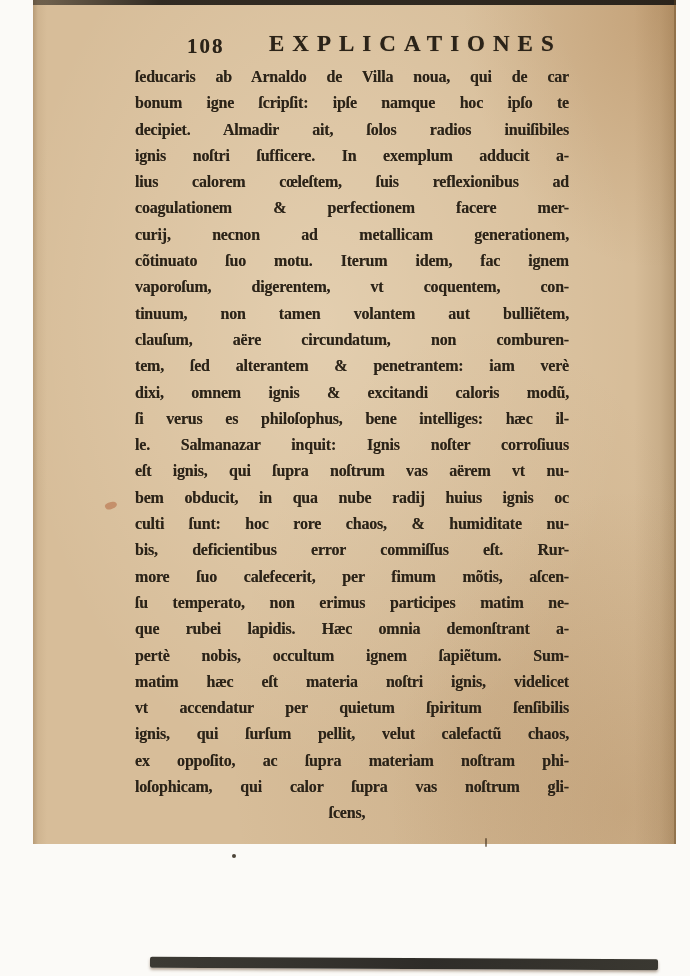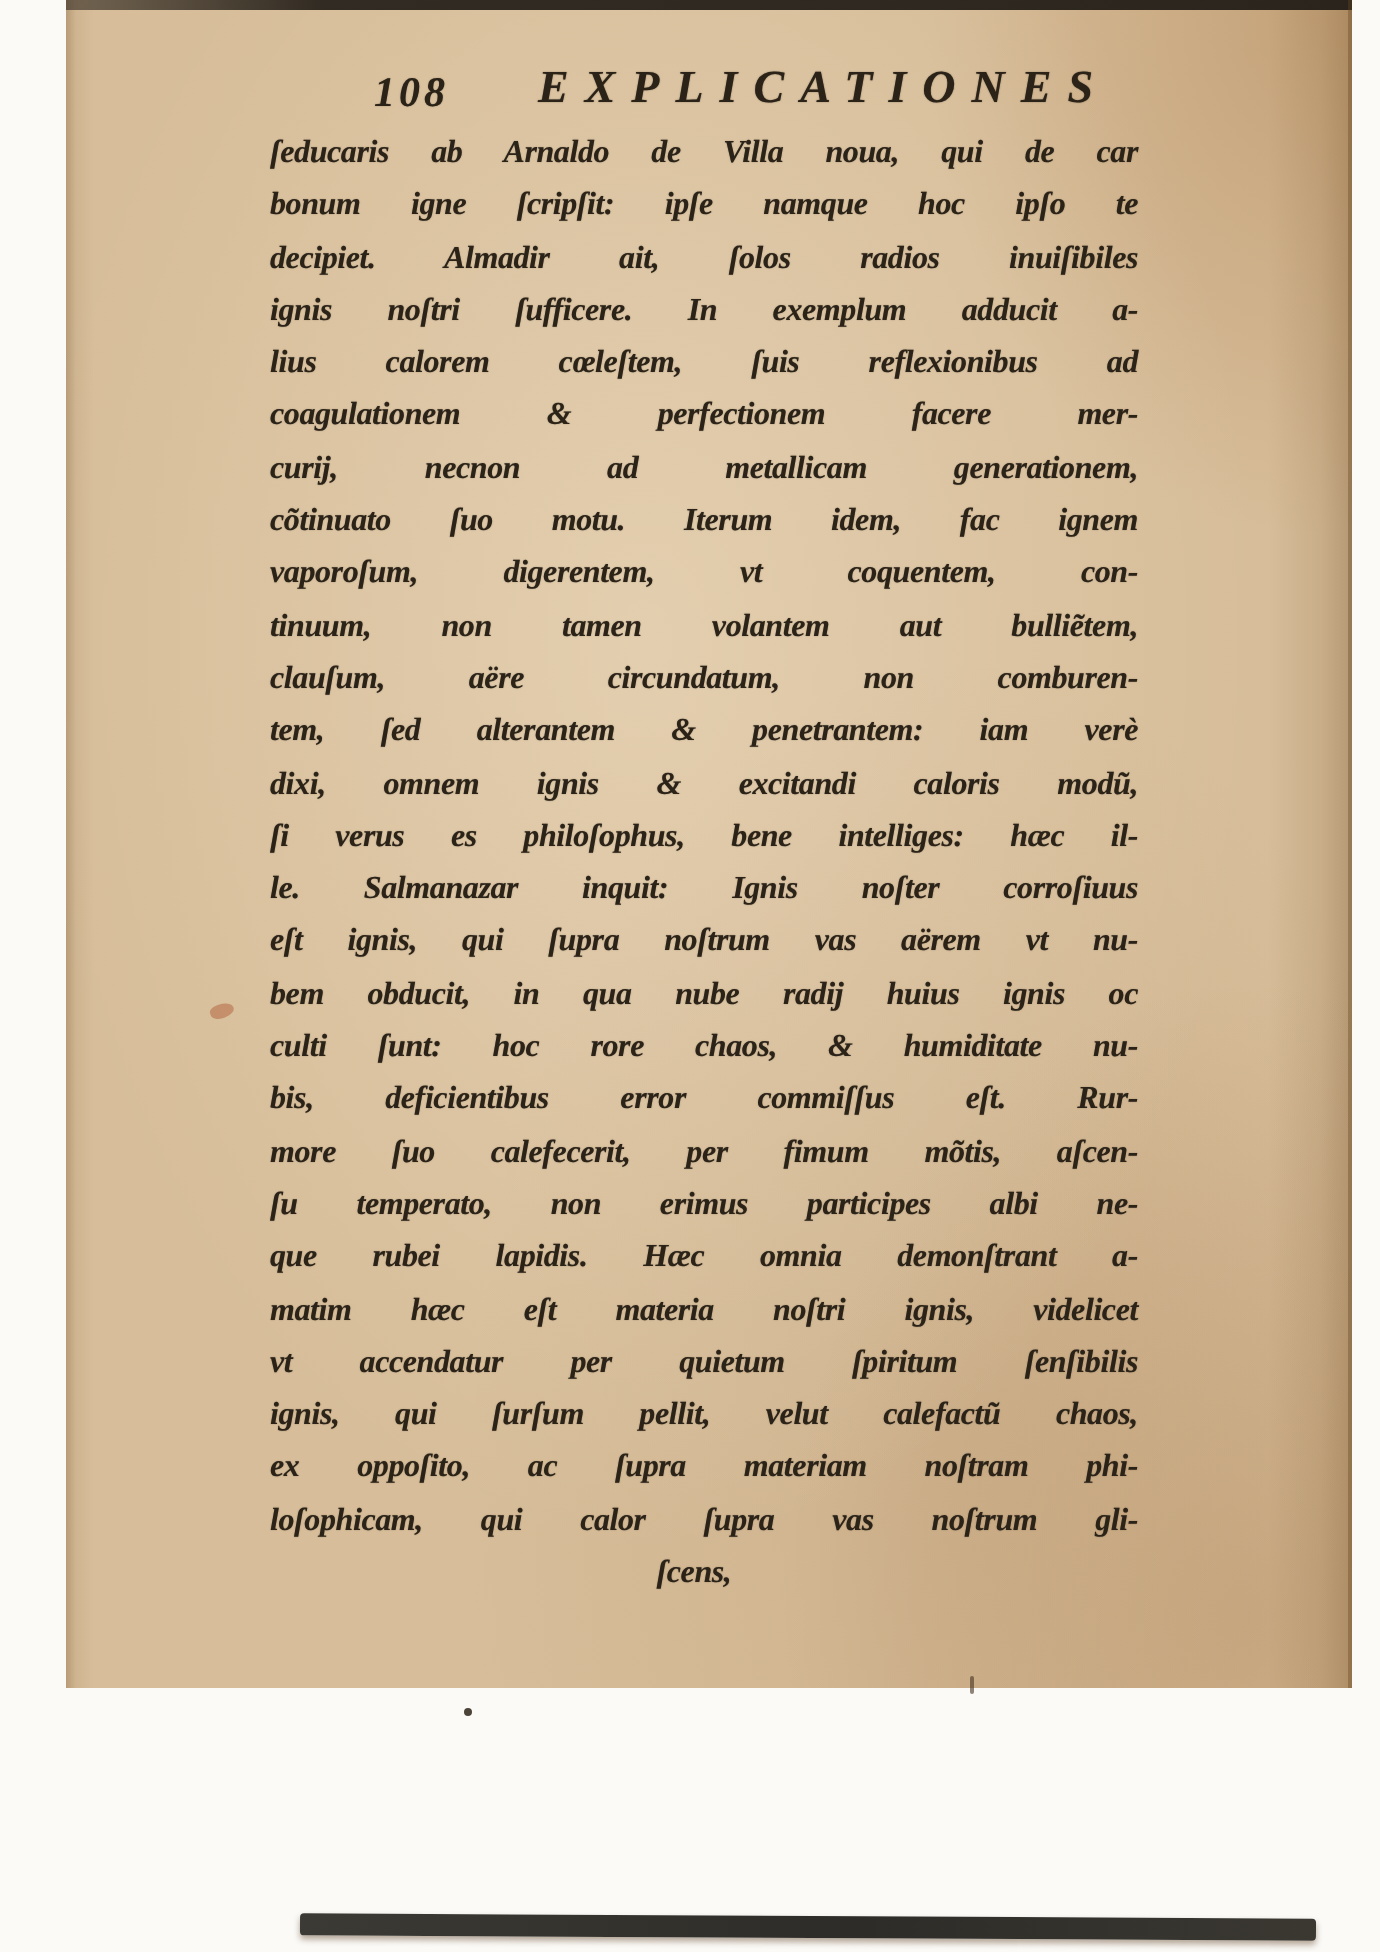--- a/index.html
+++ b/index.html
@@ -14,21 +14,20 @@
   .paper{
     position:absolute;left:33px;top:0;width:643px;height:844px;
     background:
       radial-gradient(ellipse at 45% 38%, rgba(255,246,226,0.30), transparent 62%),
       radial-gradient(ellipse at 97% 1%, rgba(148,94,40,0.28), transparent 22%),
       radial-gradient(ellipse at 92% 96%, rgba(140,90,40,0.20), transparent 28%),
       radial-gradient(ellipse at 70% 88%, rgba(130,85,40,0.10), transparent 40%),
       linear-gradient(to right, rgba(110,78,40,0.30) 0px, rgba(110,78,40,0.08) 5px, transparent 14px),
       linear-gradient(to left, rgba(115,82,42,0.34) 0px, rgba(115,82,42,0.14) 16px, transparent 42px),
       #d7bd99;
-    font-style: italic;
   }
   .top-shadow{
     position:absolute;left:0;top:0;width:100%;height:5px;
     background:linear-gradient(to right, rgba(35,30,24,0.55), rgba(35,30,24,0.92) 20%, rgba(35,30,24,0.95));
   }
   .bottom-bar{
     position:absolute;left:117px;top:958px;width:508px;height:11px;
     background:linear-gradient(to right,#3c3a34,#2e2c28 55%,#3a3831);
     transform:rotate(0.3deg);border-radius:2px;
     box-shadow:0 2px 3px rgba(90,60,30,0.45);
@@ -100,22 +99,23 @@
       <div class="line">clauſum, aëre circundatum, non comburen-</div>
       <div class="line">tem, ſed alterantem &amp; penetrantem: iam verè</div>
       <div class="line">dixi, omnem ignis &amp; excitandi caloris modũ,</div>
       <div class="line">ſi verus es philoſophus, bene intelliges: hæc il-</div>
       <div class="line">le. Salmanazar inquit: Ignis noſter corroſiuus</div>
       <div class="line">eſt ignis, qui ſupra noſtrum vas aërem vt nu-</div>
       <div class="line">bem obducit, in qua nube radij huius ignis oc</div>
       <div class="line">culti ſunt: hoc rore chaos, &amp; humiditate nu-</div>
       <div class="line">bis, deficientibus error commiſſus eſt. Rur-</div>
       <div class="line">more ſuo calefecerit, per fimum mõtis, aſcen-</div>
-      <div class="line">ſu temperato, non erimus participes albi ne-</div>
+      <div class="line">ſu temperato, non erimus participes matim ne-</div>
       <div class="line">que rubei lapidis. Hæc omnia demonſtrant a-</div>
+      <div class="line">pertè nobis, occultum ignem ſapiẽtum. Sum-</div>
       <div class="line">matim hæc eſt materia noſtri ignis, videlicet</div>
       <div class="line">vt accendatur per quietum ſpiritum ſenſibilis</div>
       <div class="line">ignis, qui ſurſum pellit, velut calefactũ chaos,</div>
       <div class="line">ex oppoſito, ac ſupra materiam noſtram phi-</div>
       <div class="line">loſophicam, qui calor ſupra vas noſtrum gli-</div>
       <div class="catchword-line">ſcens,</div>
     </div>
 
     <div class="speck-dot"></div>
     <div class="speck-tick"></div>

